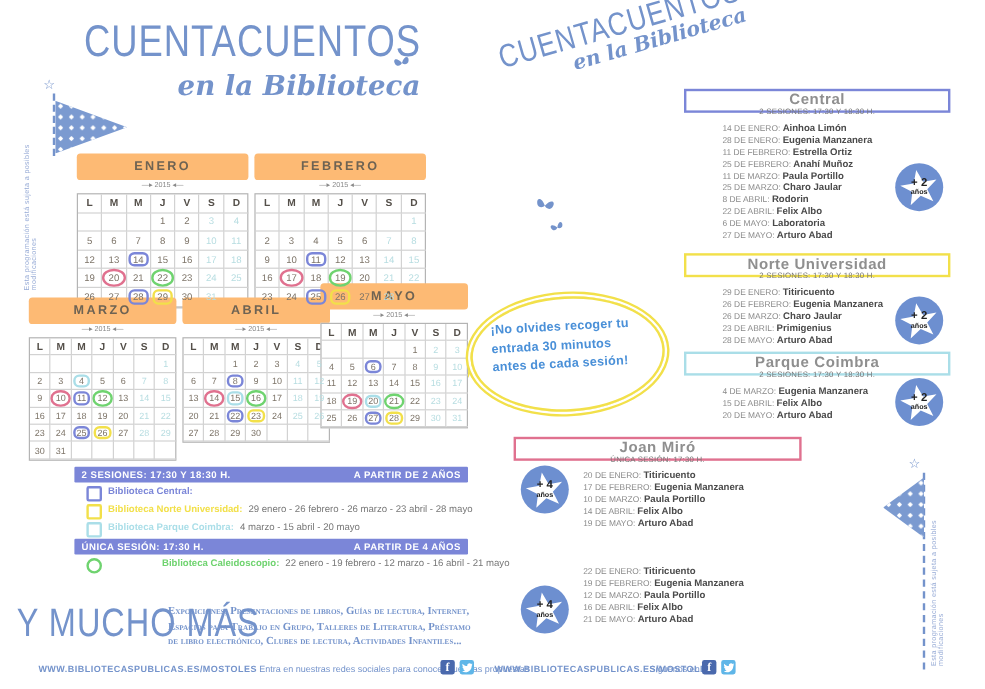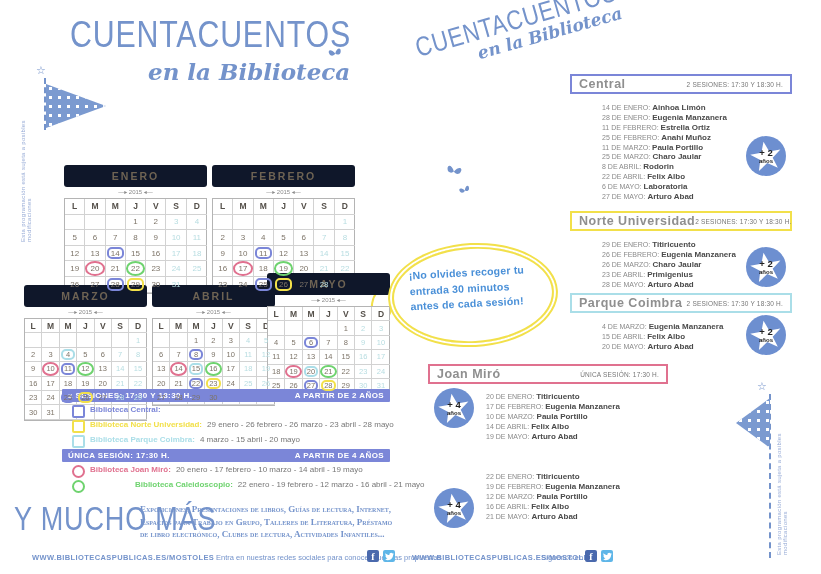--- a/index.html
+++ b/index.html
@@ -28,22 +28,22 @@
   #pole-right{left:769px;top:394px;height:164px;}
   .pennant-star{position:absolute;color:#7493cb;font-size:11px;}
   #star-left{left:36px;top:64px;}
   #star-right{left:757px;top:380px;}
   
   .butterfly{position:absolute;}
   #balloon{position:absolute;left:371px;top:287px;width:18px;height:32px;border:2px solid #f2e04a;
            border-radius:50%;transform:rotate(10deg);}
   
   .cal{position:absolute;}
-  .cal-banner{position:relative;height:22px;background:#0f172a;border-radius:3px;
-              display:flex;align-items:center;justify-content:center;margin-top:37px;}
+  .cal-banner{position:relative;height:22px;background:#fdba74;border-radius:3px;
+              display:flex;align-items:center;justify-content:center;}
   .cal-banner::before,.cal-banner::after{content:"";position:absolute;top:5px;width:14px;height:22px;
               background:#ecd63e;z-index:-1;}
   .cal-banner::before{left:-8px;clip-path:polygon(100% 0,0 15%,40% 50%,0 85%,100% 100%);}
   .cal-banner::after{right:-8px;clip-path:polygon(0 0,100% 15%,60% 50%,100% 85%,0 100%);}
   .cal-month{font-size:10.5px;font-weight:bold;letter-spacing:2px;color:#6e6353;}
   .cal-year{height:9px;line-height:9px;text-align:center;font-size:6px;color:#8a8a8a;margin:1px 0;}
   .cal-year::before{content:"—▸ ";} .cal-year::after{content:" ◂—";}
   .cal-grid{display:grid;border:1px solid #b4b4b4;background:#fff;}
   .cal-lg .cal-grid{grid-template-columns:repeat(7,20.3px);grid-auto-rows:15.6px;}
   .cal-sm .cal-grid{grid-template-columns:repeat(7,17.4px);grid-auto-rows:14.4px;}
@@ -88,21 +88,21 @@
   #fb-left{left:367px;top:550px;} #tw-left{left:383px;top:550px;}
   #fb-right{left:585px;top:550px;} #tw-right{left:601px;top:550px;}
   
   #bubble{position:absolute;left:392px;top:247px;width:158px;height:92px;border:2px solid #f2e04a;
           border-radius:50%;box-shadow:0 0 0 2px #fff,0 0 0 4px #f2e04a;transform:rotate(-3deg);}
   #bubble-text{position:absolute;left:16px;top:16px;font-weight:bold;font-size:10.5px;line-height:15.5px;
           color:#4a90d8;white-space:pre-line;letter-spacing:.2px;}
   
   .sec{position:absolute;}
   .sec-head{height:16px;border:2px solid;background:#fff;display:flex;align-items:center;
-            justify-content:space-between;padding:0 7px;}
+            justify-content:space-between;padding:0 17px;flex-direction:column;}
   .sec-name{font-size:12.5px;font-weight:bold;color:#8f8f8f;letter-spacing:.5px;white-space:nowrap;}
   .sec-session{font-size:6.5px;color:#777;letter-spacing:.2px;white-space:nowrap;}
   .sec-list{margin-top:6px;}
   .erow{height:9.9px;line-height:9.9px;white-space:nowrap;}
   .edate{font-size:7px;color:#8a8a8a;}
   .ename{font-size:8px;font-weight:bold;color:#4a4a4a;}
   .badge{position:absolute;width:40px;height:40px;border-radius:50%;background:#6d8fd0;}
   .badge svg{position:absolute;left:3px;top:3px;}
   .badge-plus{position:absolute;width:100%;text-align:center;top:11px;font-size:9.5px;font-weight:bold;color:#222;}
   .badge-word{position:absolute;width:100%;text-align:center;top:22px;font-size:6px;font-weight:bold;color:#222;}
@@ -764,25 +764,20 @@
         </div>
       </div>
   </div>
   <div id="legend-b" class="legend">
     <div class="lbar">
       <span class="bar-left">ÚNICA SESIÓN: 17:30 H.</span>
       <span class="bar-right">A PARTIR DE 4 AÑOS</span>
     </div>
     <div class="legend-items">
         <div class="lrow">
-          <span class="sw ci" style="border-color: rgb(224, 113, 143);"></span>
-          <span class="llab" style="color: rgb(224, 113, 143);">Biblioteca Joan Miró:</span>
-          <span class="ldates">20 enero - 17 febrero - 10 marzo - 14 abril - 19 mayo</span>
-        </div>
-        <div class="lrow">
           <span class="sw ci" style="border-color: rgb(111, 211, 111);"></span>
           <span class="llab" style="color: rgb(111, 211, 111); margin-left: 45px;">Biblioteca Caleidoscopio:</span>
           <span class="ldates">22 enero - 19 febrero - 12 marzo - 16 abril - 21 mayo</span>
         </div>
       </div>
   </div>
 
   <div id="more-title" class="big-title">Y MUCHO MÁS</div>
   <div id="more-text">Exposiciones, Presentaciones de libros, Guías de lectura, Internet, Espacios para Trabajo en Grupo, Talleres de Literatura, Préstamo de libro electrónico, Clubes de lectura, Actividades Infantiles...</div>
 

